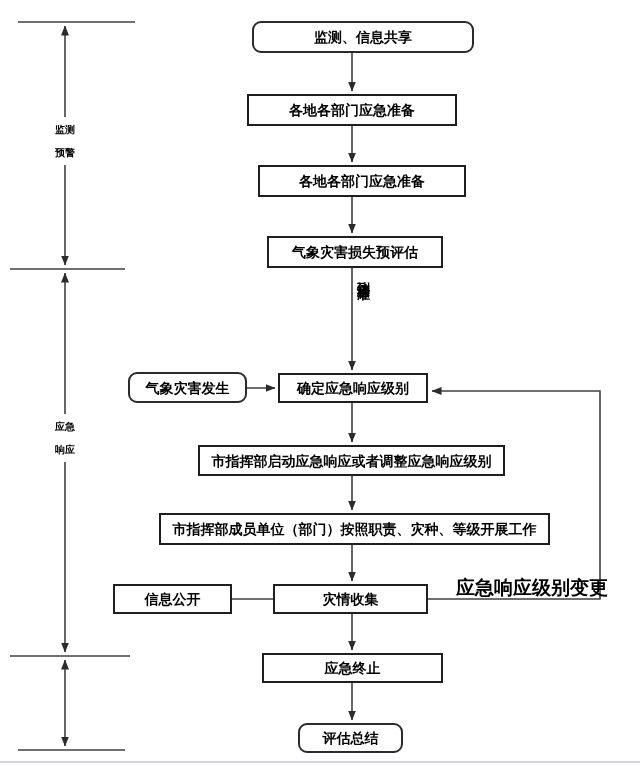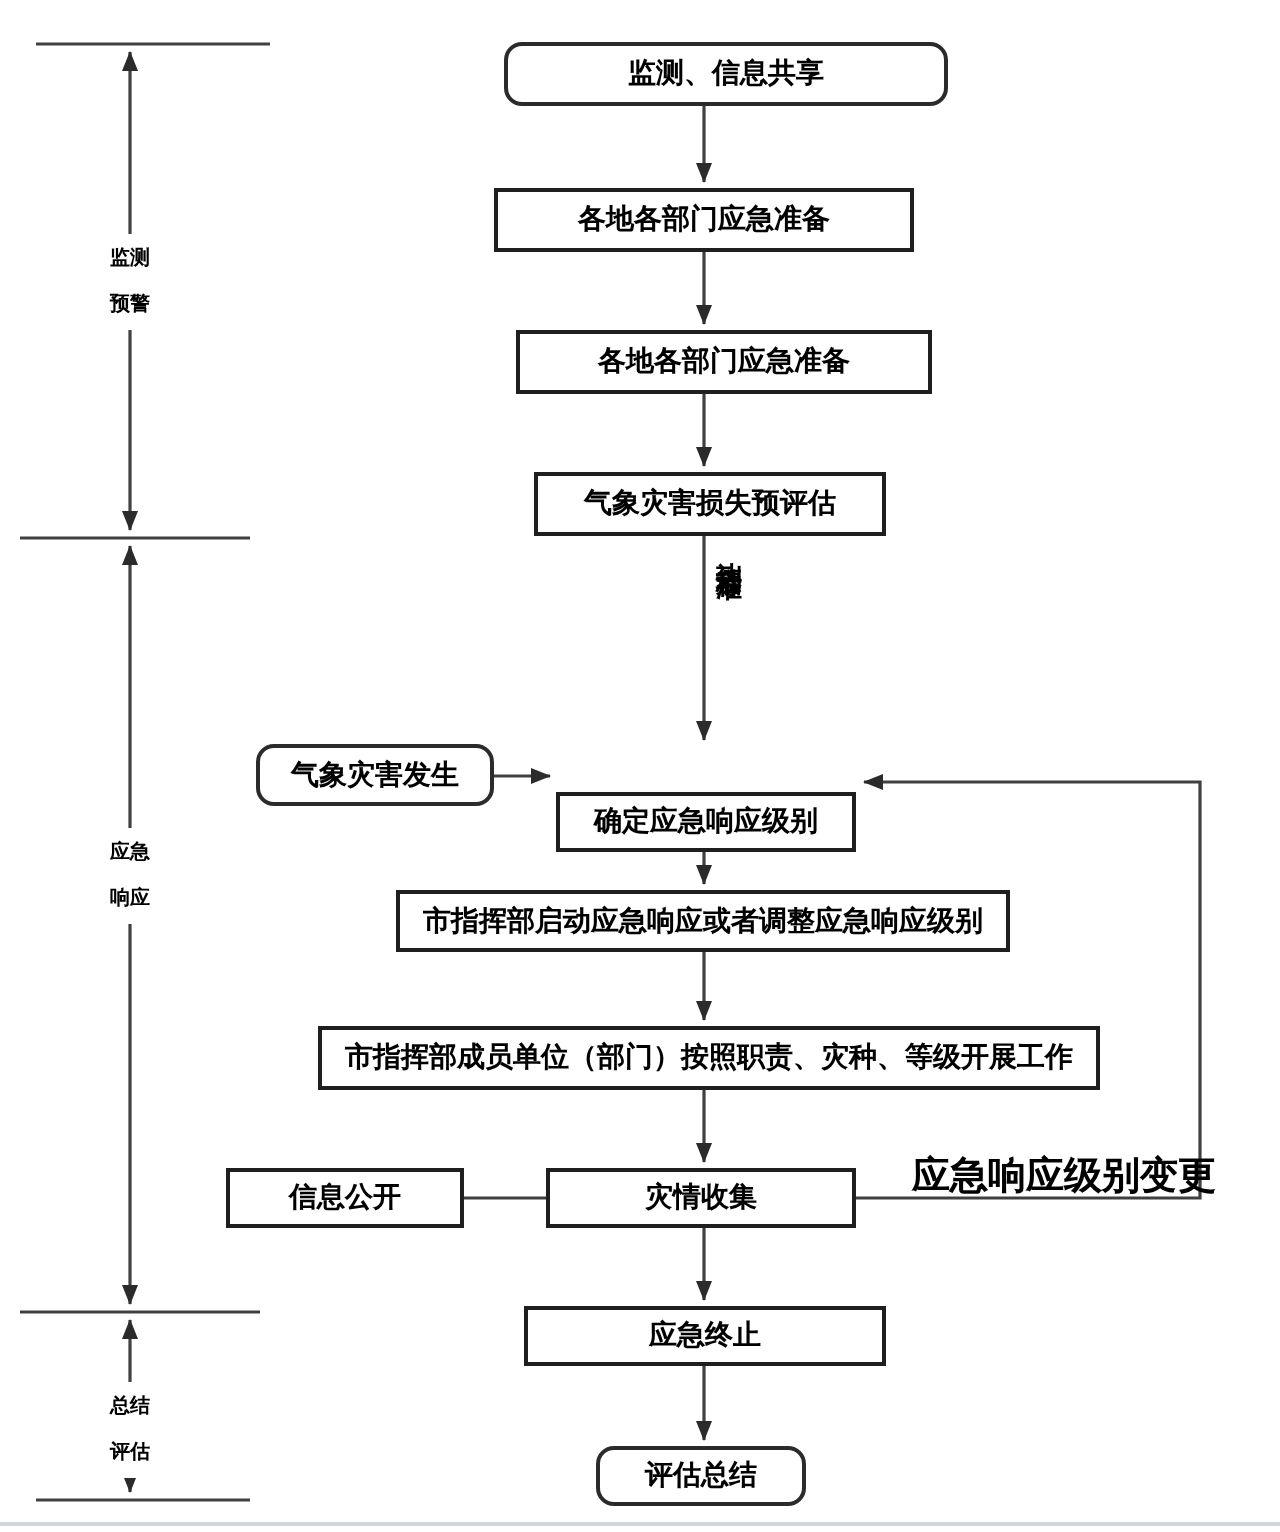--- a/index.html
+++ b/index.html
@@ -120,21 +120,21 @@
   <div class="node rounded" style="left:252px; top:21px;  width:222px; height:32px;">监测、信息共享</div>
 
   <div class="node" style="left:247px; top:94px;  width:210px; height:32px;">各地各部门应急准备</div>
 
   <div class="node" style="left:258px; top:165px; width:208px; height:32px;">各地各部门应急准备</div>
 
   <div class="node" style="left:267px; top:236px; width:176px; height:32px;">气象灾害损失预评估</div>
 
   <div class="node rounded" style="left:128px; top:372px; width:119px; height:31px;">气象灾害发生</div>
 
-  <div class="node" style="left:278px; top:373px; width:150px; height:30px;margin-top:23px;">确定应急响应级别</div>
+  <div class="node" style="left:278px; top:373px; width:150px; height:30px;">确定应急响应级别</div>
 
   <div class="node" style="left:198px; top:445px; width:307px; height:31px;">市指挥部启动应急响应或者调整应急响应级别</div>
 
   <div class="node" style="left:159px; top:513px; width:391px; height:32px;">市指挥部成员单位（部门）按照职责、灾种、等级开展工作</div>
 
   <div class="node" style="left:113px; top:584px; width:119px; height:30px;text-align:center;">信息公开</div>
 
   <div class="node" style="left:273px; top:584px; width:155px; height:30px;">灾情收集</div>
 
   <div class="node" style="left:262px; top:653px; width:181px; height:30px;">应急终止</div>
@@ -142,23 +142,19 @@
   <div class="node rounded" style="left:298px; top:723px; width:105px; height:30px;">评估总结</div>
 
   <div class="phase-label" style="top:117px;">
     <div>监测</div>
     <div>预警</div>
   </div>
   <div class="phase-label" style="top:414px;">
     <div>应急</div>
     <div>响应</div>
   </div>
-  <div class="phase-label" style="top:691px;">
-    <div>总结</div>
-    <div>评估</div>
-  </div>
 
   <div class="vert-label">达到启动标准</div>
 
   <div class="edge-label">应急响应级别变更</div>
 
   <div class="bottom-rule"></div>
 </div>
 
 </body></html>

